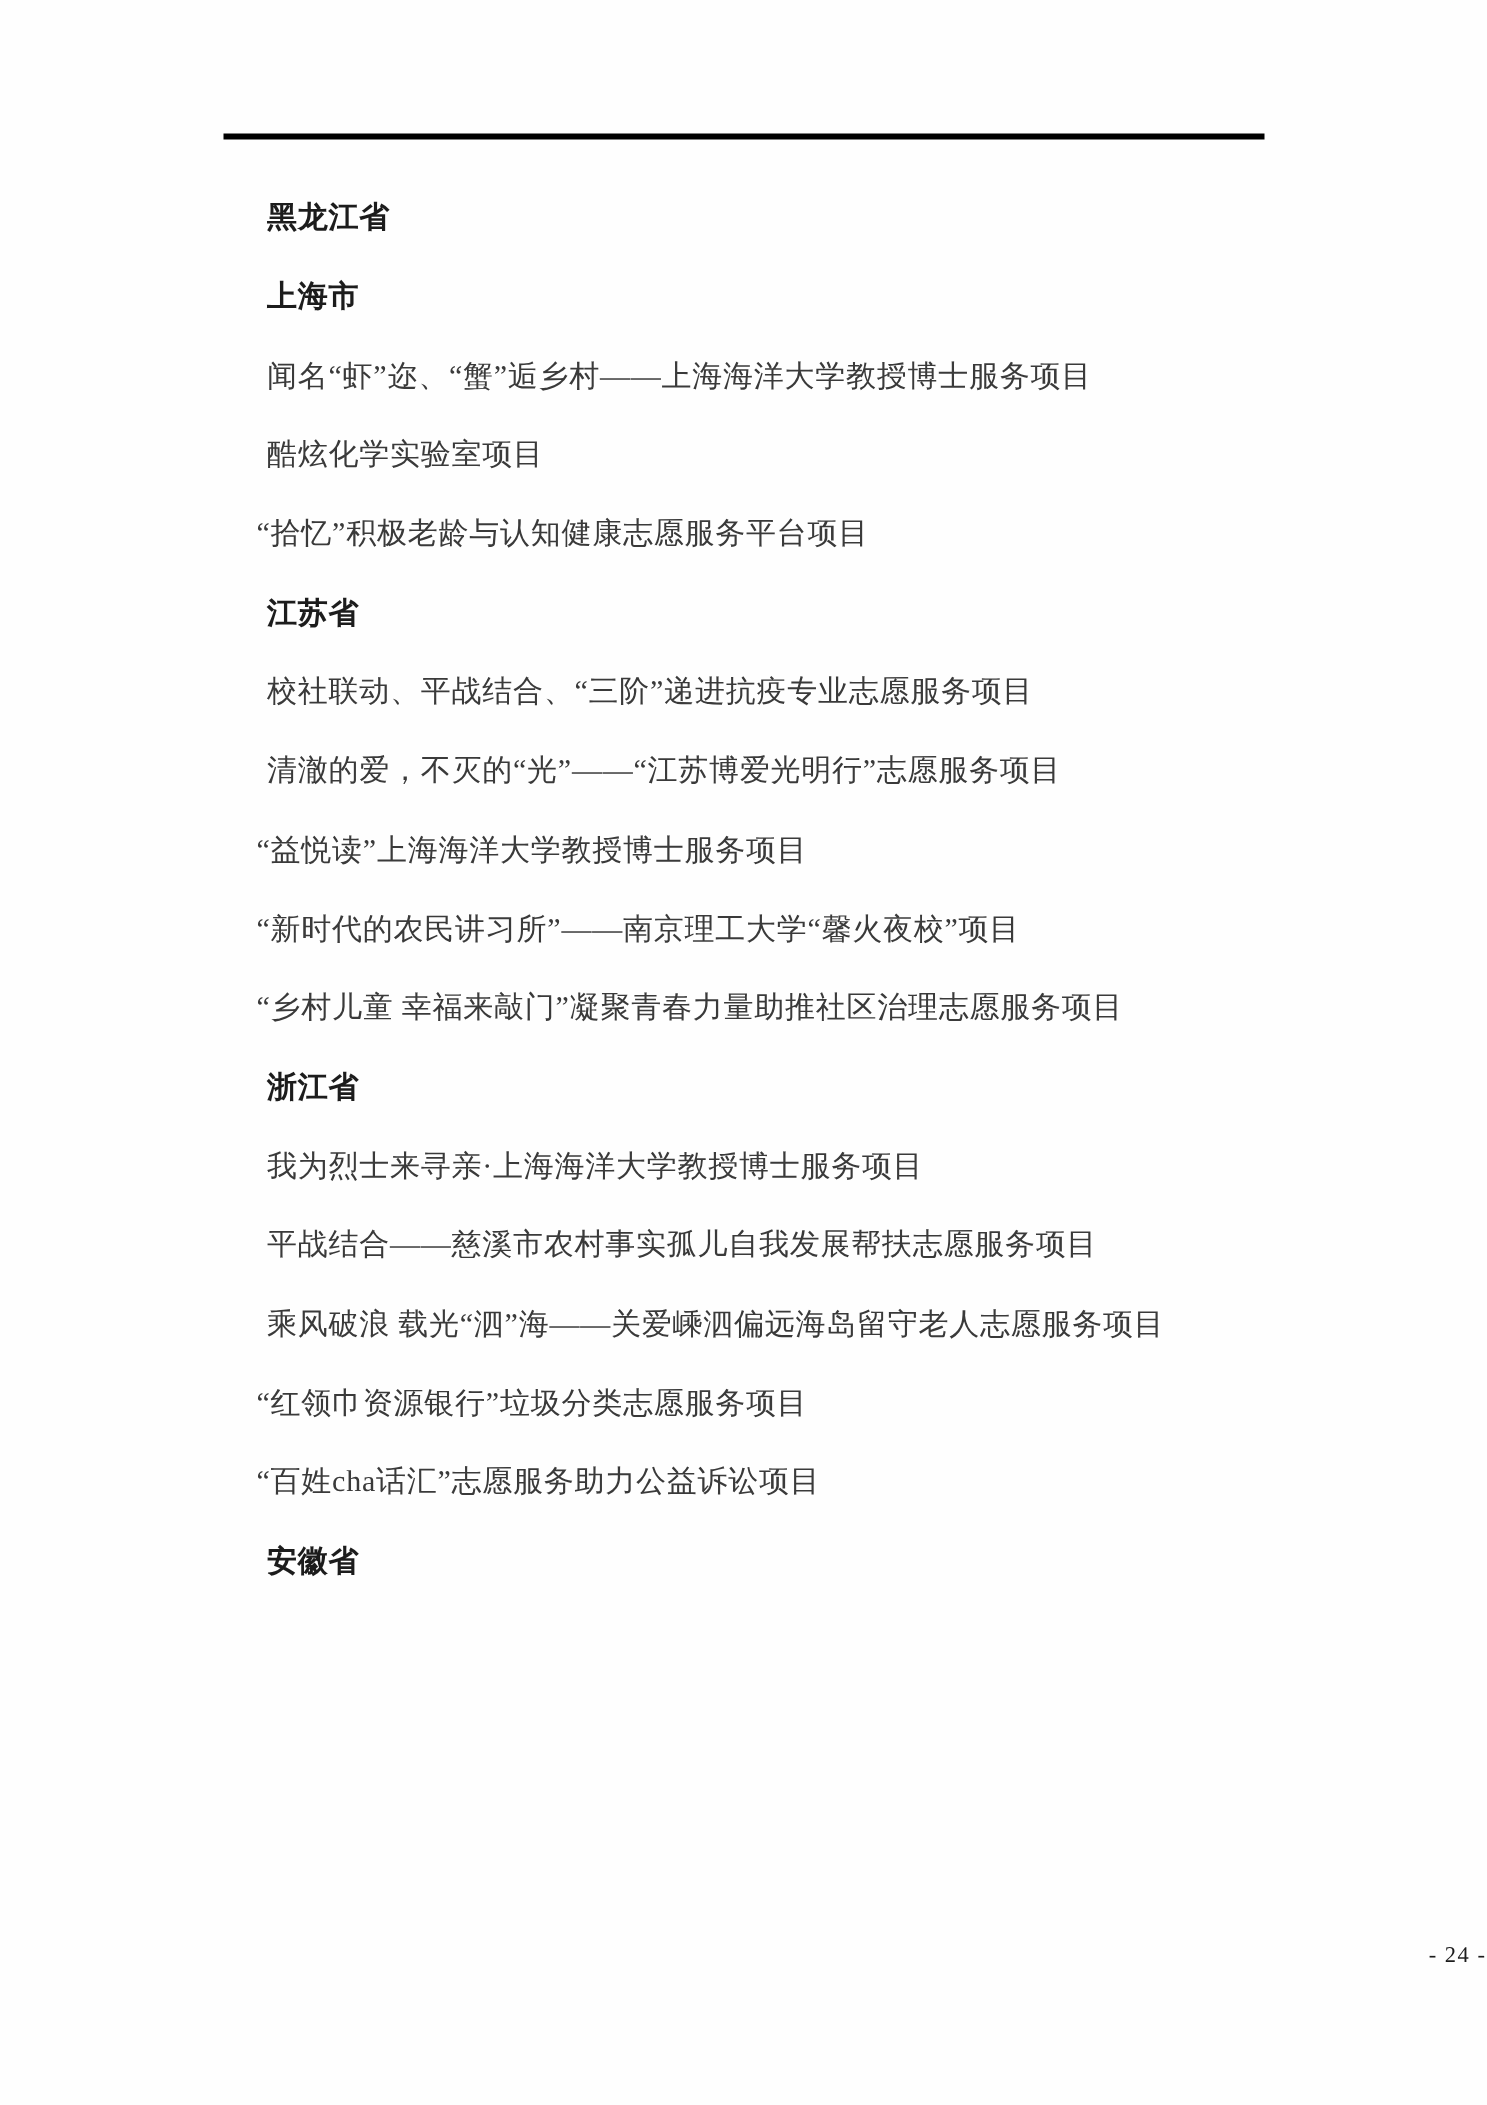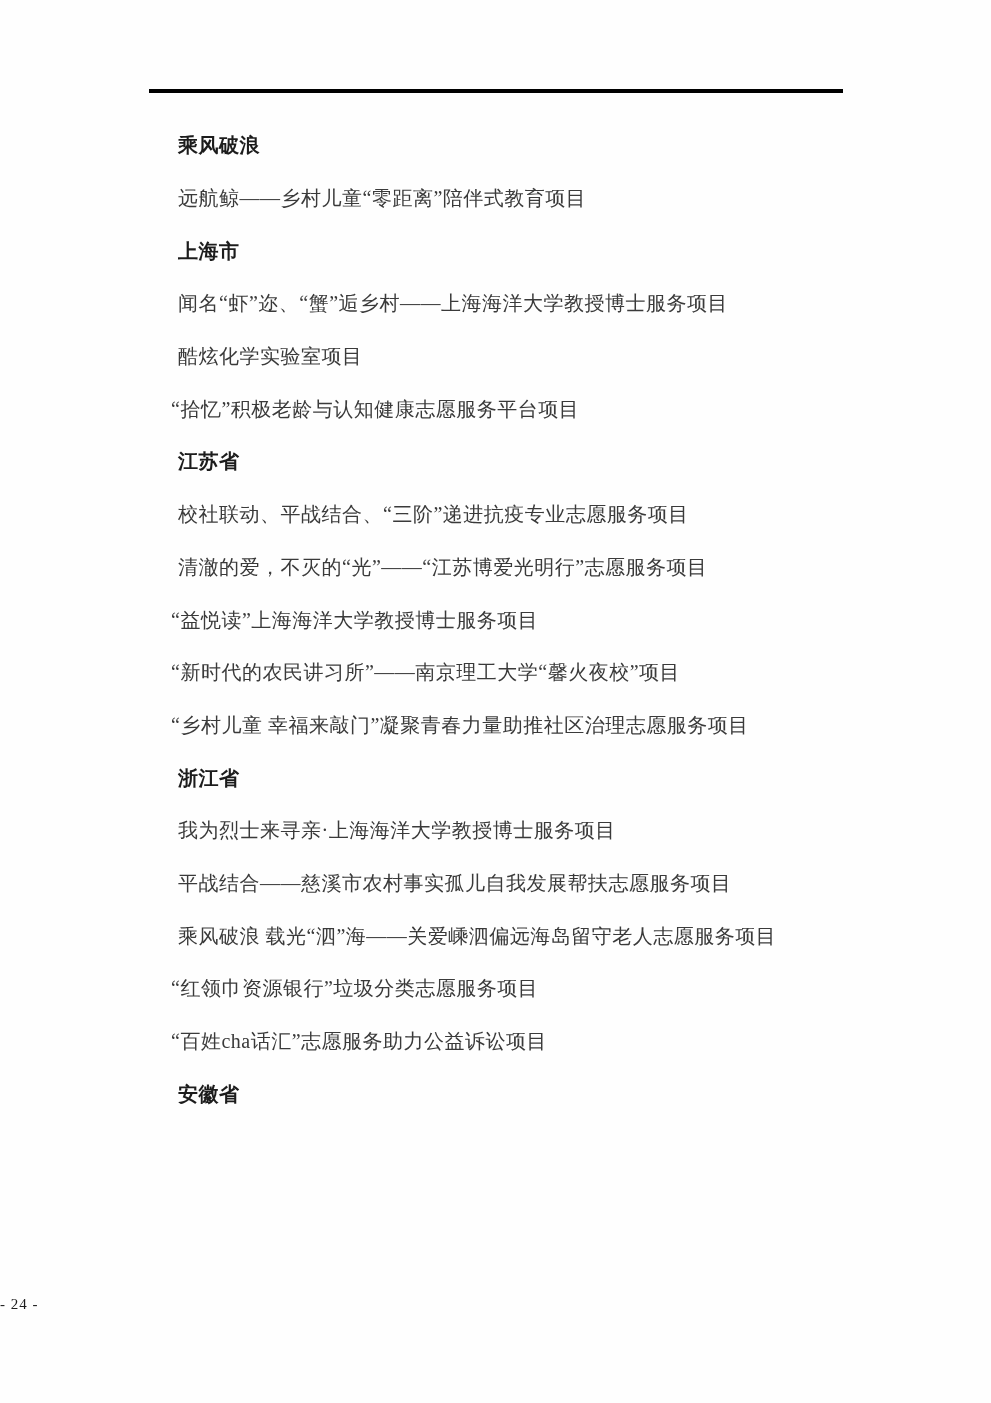--- a/index.html
+++ b/index.html
@@ -52,34 +52,33 @@
     color: #3a3a3a;
   }
   .line.hang {
     text-indent: -7px;
   }
   .footer {
     position: absolute;
     left: 0;
     top: 1296px;
     width: 991px;
-    text-align: left;
+    text-align: right;
     font-size: 15px;
     color: #1c1c1c;
     letter-spacing: 1px;
   }
 </style>
 </head>
 <body>
 
 <div class="page">
   <div class="top-rule"></div>
   <div class="content" id="sections">
-      <div class="line heading">乘风破浪</div>
-      <div class="line item">远航鲸——乡村儿童“零距离”陪伴式教育项目</div>
+      <div class="line heading">黑龙江省</div>
       <div class="line heading">上海市</div>
       <div class="line item">闻名“虾”迩、“蟹”逅乡村——上海海洋大学教授博士服务项目</div>
       <div class="line item">酷炫化学实验室项目</div>
       <div class="line item hang">“拾忆”积极老龄与认知健康志愿服务平台项目</div>
       <div class="line heading">江苏省</div>
       <div class="line item">校社联动、平战结合、“三阶”递进抗疫专业志愿服务项目</div>
       <div class="line item">清澈的爱，不灭的“光”——“江苏博爱光明行”志愿服务项目</div>
       <div class="line item hang">“益悦读”上海海洋大学教授博士服务项目</div>
       <div class="line item hang">“新时代的农民讲习所”——南京理工大学“馨火夜校”项目</div>
       <div class="line item hang">“乡村儿童 幸福来敲门”凝聚青春力量助推社区治理志愿服务项目</div>

